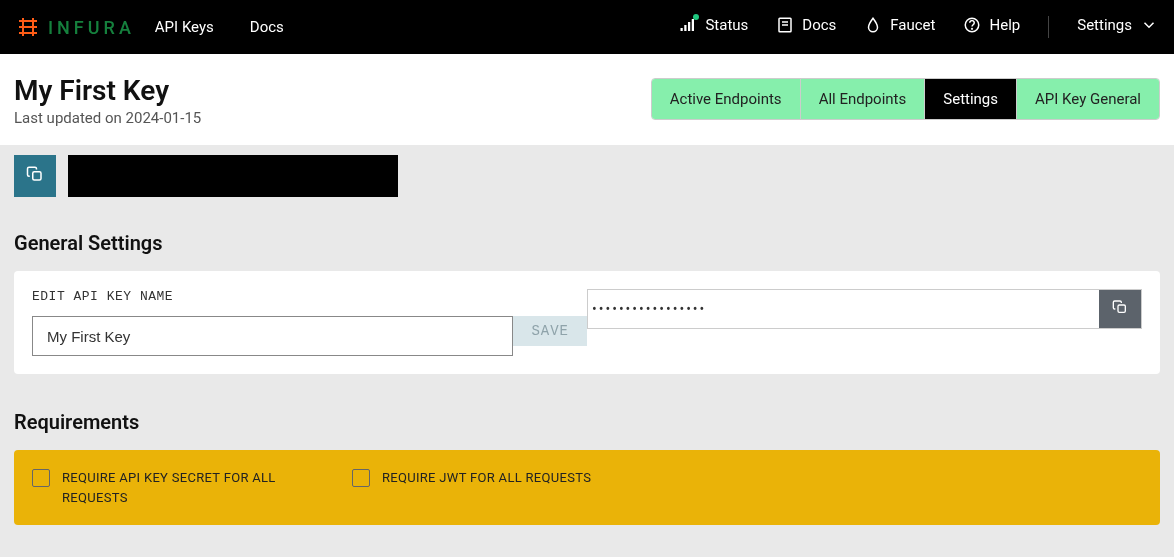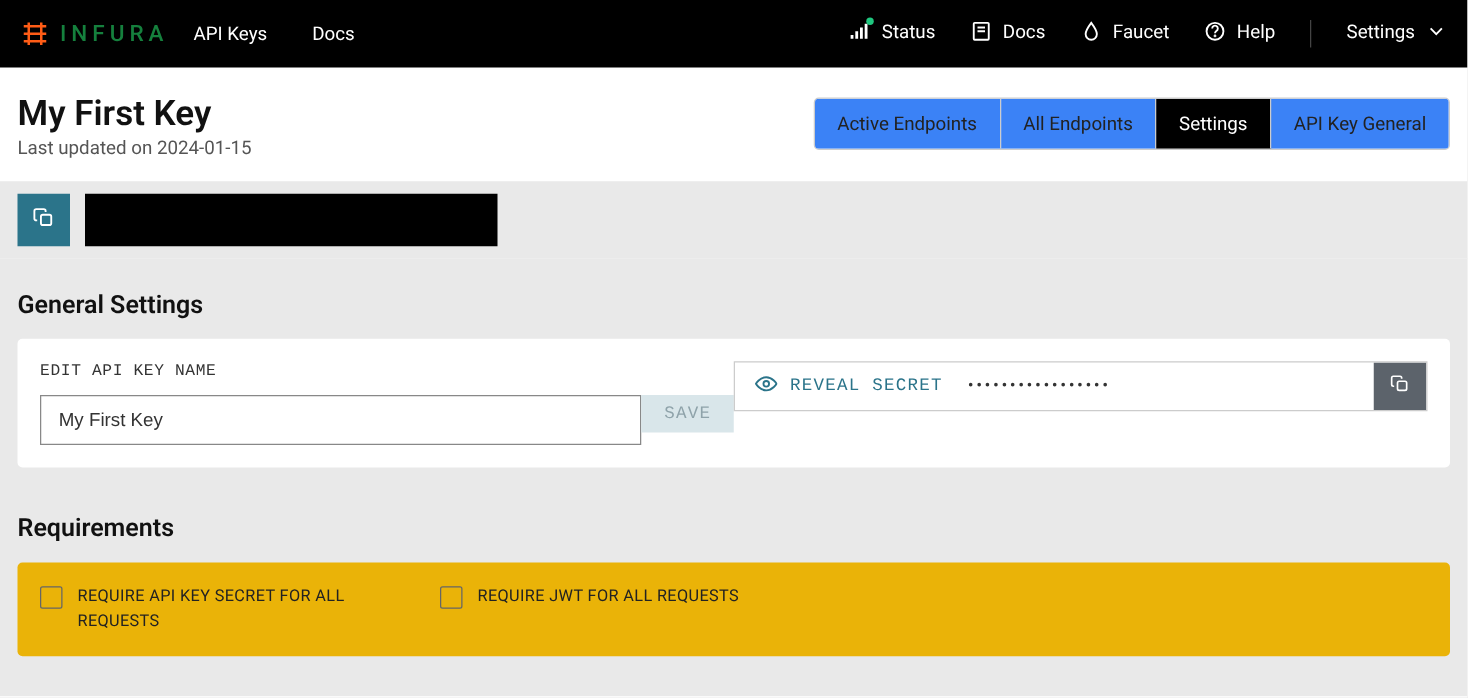--- a/index.html
+++ b/index.html
@@ -110,21 +110,21 @@
       height: 42px;
       margin-top: 4px;
     }
     .tab {
       padding: 0 18px;
       display: flex;
       align-items: center;
       font-size: 15px;
       color: #222;
       cursor: pointer;
-      background: #3b82f6;
+      background: #86efac;
       border-right: 1px solid #ccc;
     }
     .tab:last-child {
       border-right: none;
     }
     .tab.active {
       background: #000;
       color: #fff;
     }
     .keybar {
@@ -388,29 +388,20 @@
     <div class="panel">
       <div class="panel-col">
         <div class="field-label">EDIT API KEY NAME</div>
         <div class="input-row">
           <input class="text-input" type="text" value="My First Key" style="">
           <button class="save-btn">SAVE</button>
         </div>
       </div>
       <div class="panel-col">
         <div class="secret-row">
-          <div class="reveal-btn">
-            <span>
-              <svg viewBox="0 0 24 24" fill="none" stroke="currentColor" stroke-width="2">
-                <path d="M1 12s4-7 11-7 11 7 11 7-4 7-11 7S1 12 1 12z"></path>
-                <circle cx="12" cy="12" r="3"></circle>
-              </svg>
-            </span>
-            <span>REVEAL SECRET</span>
-          </div>
           <div class="secret-dots">•••••••••••••••••</div>
           <div class="copy-secret">
             <span>
               <svg viewBox="0 0 24 24" fill="none" stroke="currentColor" stroke-width="2">
                 <rect x="9" y="9" width="11" height="11" rx="2"></rect>
                 <path d="M5 15 H4 a2 2 0 0 1 -2 -2 V5 a2 2 0 0 1 2 -2 h8 a2 2 0 0 1 2 2 v1"></path>
               </svg>
             </span>
           </div>
         </div>

